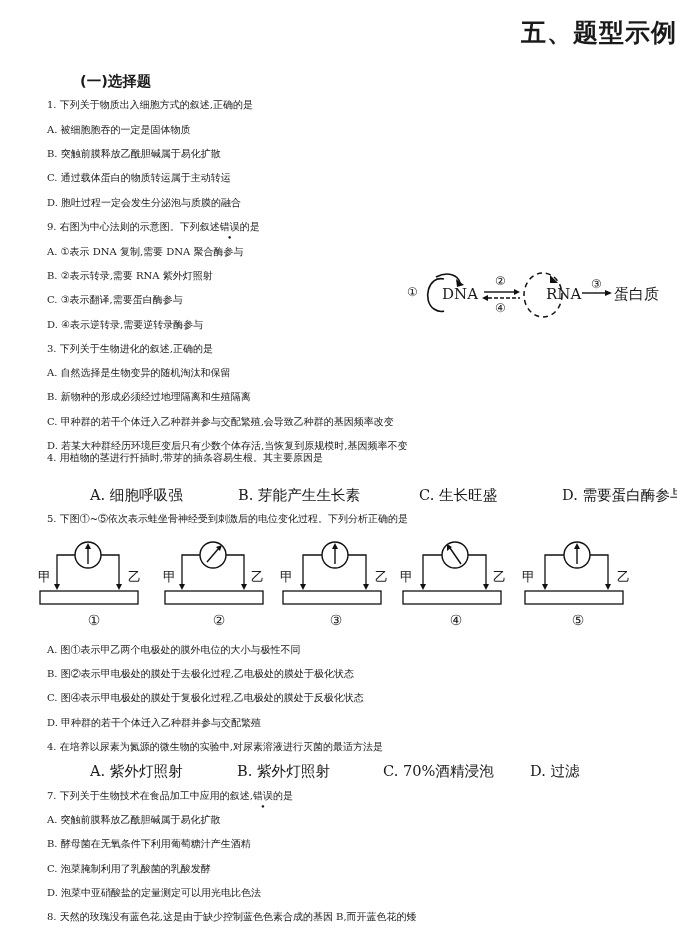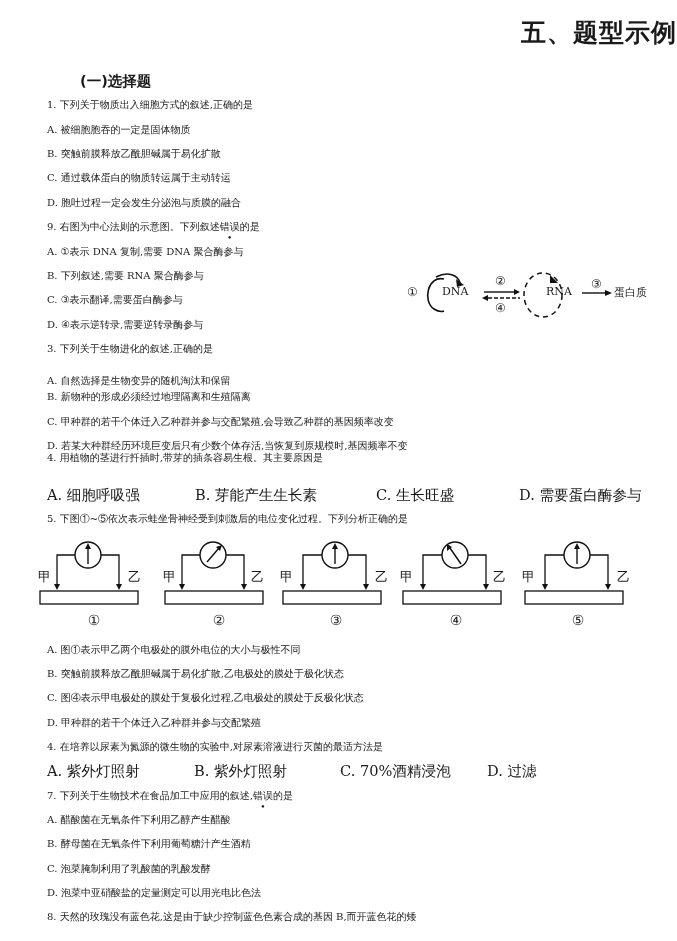--- a/index.html
+++ b/index.html
@@ -4,26 +4,26 @@
 <style>
   html, body { margin: 0; padding: 0; background: #ffffff; }
   body { width: 677px; height: 941px; position: relative; overflow: hidden;
          font-family: "DejaVu Serif", "Liberation Serif", serif; color: #1a1a1a; }
   .title { position: absolute; left: 0; width: 677px; top: 16px; text-align: right;
            font-size: 25px; font-weight: bold; letter-spacing: 1px; }
   .section { position: absolute; left: 47px; top: 72px; font-family: "DejaVu Sans", "Liberation Sans", sans-serif;
              font-size: 14.5px; font-weight: bold; margin-left: 33px; }
   .line { position: absolute; left: 47px; font-size: 10px; white-space: nowrap; line-height: 20px; }
   .opt-row { position: absolute; left: 47px; font-size: 14.6px; white-space: nowrap; line-height: 20px; width: 610px; }
-  .opt-row span.o { position: absolute; top: 0; }
+  .opt-row span.o { position: absolute; top: 0; margin-left: 43px; }
   .em { position: relative; display: inline-block; }
   .em::after { content: "•"; position: absolute; left: 50%; transform: translateX(-50%); bottom: -11px; font-size: 9px; }
   .dogma { position: absolute; left: 400px; top: 265px; width: 270px; height: 60px; }
   .dogma svg { position: absolute; left: 0; top: 0; }
-  .dg-label { position: absolute; font-size: 11px; white-space: nowrap; }
+  .dg-label { position: absolute; font-size: 15px; white-space: nowrap; }
   .circ-num { font-size: 12px; }
   .fig { position: absolute; top: 538px; width: 112px; height: 100px; }
   .fig svg { position: absolute; left: 0; top: 0; }
   .fig .lbl { position: absolute; font-size: 13px; }
   .fig .num { position: absolute; left: 0; width: 112px; text-align: center; top: 74px; font-size: 14px; }
 </style>
 </head>
 <body>
 
 <div class="title">五、题型示例</div>
@@ -32,21 +32,21 @@
 <div class="line" style="top:95px">1. 下列关于物质出入细胞方式的叙述,正确的是</div>
 <div class="line" style="top:120px">A. 被细胞胞吞的一定是固体物质</div>
 <div class="line" style="top:144px">B. 突触前膜释放乙酰胆碱属于易化扩散</div>
 <div class="line" style="top:168px">C. 通过载体蛋白的物质转运属于主动转运</div>
 <div class="line" style="top:193px">D. 胞吐过程一定会发生分泌泡与质膜的融合</div>
 
 <div class="line" style="top:217px">
   <span>9. 右图为中心法则的示意图。下列叙述</span><span class="em">错误</span><span>的是</span>
 </div>
 <div class="line" style="top:242px">A. ①表示 DNA 复制,需要 DNA 聚合酶参与</div>
-<div class="line" style="top:266px">B. 下列叙述,需要 RNA 聚合酶参与</div>
+<div class="line" style="top:266px">B. ②表示转录,需要 RNA 紫外灯照射</div>
 <div class="line" style="top:290px">C. ③表示翻译,需要蛋白酶参与</div>
 <div class="line" style="top:315px">D. ④表示逆转录,需要逆转录酶参与</div>
 
 <div class="dogma">
   <svg width="270" height="60" viewBox="0 0 270 60">
 
     <path d="M 44 14 C 28 10, 22 36, 34 44 C 40 48, 44 46, 44 46" fill="none" stroke="#111" stroke-width="1.6"></path>
     <path d="M 36 12 C 48 6, 58 10, 60 18" fill="none" stroke="#111" stroke-width="1.6"></path>
     <polygon points="56,14 64,20 57,22" fill="#111"></polygon>
 
@@ -65,21 +65,21 @@
   <span class="dg-label circ-num" style="left:7px;top:20px">①</span>
   <span class="dg-label" style="left:42px;top:20px">DNA</span>
   <span class="dg-label circ-num" style="left:95px;top:9px">②</span>
   <span class="dg-label circ-num" style="left:95px;top:36px">④</span>
   <span class="dg-label" style="left:146px;top:20px">RNA</span>
   <span class="dg-label circ-num" style="left:191px;top:12px">③</span>
   <span class="dg-label" style="left:214px;top:20px;font-family:Liberation Sans, sans-serif">蛋白质</span>
 </div>
 
 <div class="line" style="top:339px">3. 下列关于生物进化的叙述,正确的是</div>
-<div class="line" style="top:371px">A. 自然选择是生物变异的随机淘汰和保留</div>
+<div class="line" style="top:363px">A. 自然选择是生物变异的随机淘汰和保留</div>
 <div class="line" style="top:387px">B. 新物种的形成必须经过地理隔离和生殖隔离</div>
 <div class="line" style="top:412px">C. 甲种群的若干个体迁入乙种群并参与交配繁殖,会导致乙种群的基因频率改变</div>
 <div class="line" style="top:436px">D. 若某大种群经历环境巨变后只有少数个体存活,当恢复到原规模时,基因频率不变</div>
 
 <div class="line" style="top:448px">4. 用植物的茎进行扦插时,带芽的插条容易生根。其主要原因是</div>
 <div class="opt-row" style="top:485px">
   <span class="o" style="left:0">A. 细胞呼吸强</span>
   <span class="o" style="left:148px">B. 芽能产生生长素</span>
   <span class="o" style="left:329px">C. 生长旺盛</span>
   <span class="o" style="left:472px">D. 需要蛋白酶参与</span>
@@ -161,33 +161,33 @@
     <polyline points="68,17 86,17 86,48" fill="none" stroke="#111" stroke-width="1.3"></polyline>
     <polygon points="83,46 86,52 89,46" fill="#111"></polygon>
     <rect x="3" y="53" width="98" height="13" fill="#fff" stroke="#111" stroke-width="1.3"></rect>
   </svg>
   <span class="lbl" style="left:0px;top:30px">甲</span>
   <span class="lbl" style="left:95px;top:30px">乙</span>
   <span class="num">⑤</span>
 </div>
 
 <div class="line" style="top:640px">A. 图①表示甲乙两个电极处的膜外电位的大小与极性不同</div>
-<div class="line" style="top:664px">B. 突触前膜释放乙酰胆碱属于易化扩散,乙电极处的膜处于极化状态</div>
+<div class="line" style="top:664px">B. 图②表示甲电极处的膜处于去极化过程,乙电极处的膜处于极化状态</div>
 <div class="line" style="top:688px">C. 图④表示甲电极处的膜处于复极化过程,乙电极处的膜处于反极化状态</div>
 <div class="line" style="top:713px">D. 甲种群的若干个体迁入乙种群并参与交配繁殖</div>
 
 <div class="line" style="top:737px">4. 在培养以尿素为氮源的微生物的实验中,对尿素溶液进行灭菌的最适方法是</div>
 <div class="opt-row" style="top:761px">
   <span class="o" style="left:0">A. 紫外灯照射</span>
   <span class="o" style="left:147px">B. 紫外灯照射</span>
   <span class="o" style="left:293px">C. 70%酒精浸泡</span>
   <span class="o" style="left:440px">D. 过滤</span>
 </div>
 
 <div class="line" style="top:786px">
   <span>7. 下列关于生物技术在食品加工中应用的叙述,</span><span class="em">错误</span><span>的是</span>
 </div>
-<div class="line" style="top:810px">A. 醋酸菌在无氧条件下利用乙醇产生醋酸</div>
+<div class="line" style="top:810px">A. 突触前膜释放乙酰胆碱属于易化扩散</div>
 <div class="line" style="top:834px">B. 酵母菌在无氧条件下利用葡萄糖汁产生酒精</div>
 <div class="line" style="top:859px">C. 泡菜腌制利用了乳酸菌的乳酸发酵</div>
 <div class="line" style="top:883px">D. 泡菜中亚硝酸盐的定量测定可以用光电比色法</div>
 
 <div class="line" style="top:907px">8. 天然的玫瑰没有蓝色花,这是由于缺少控制蓝色色素合成的基因 B,而开蓝色花的矮</div>
 
 </body></html>

